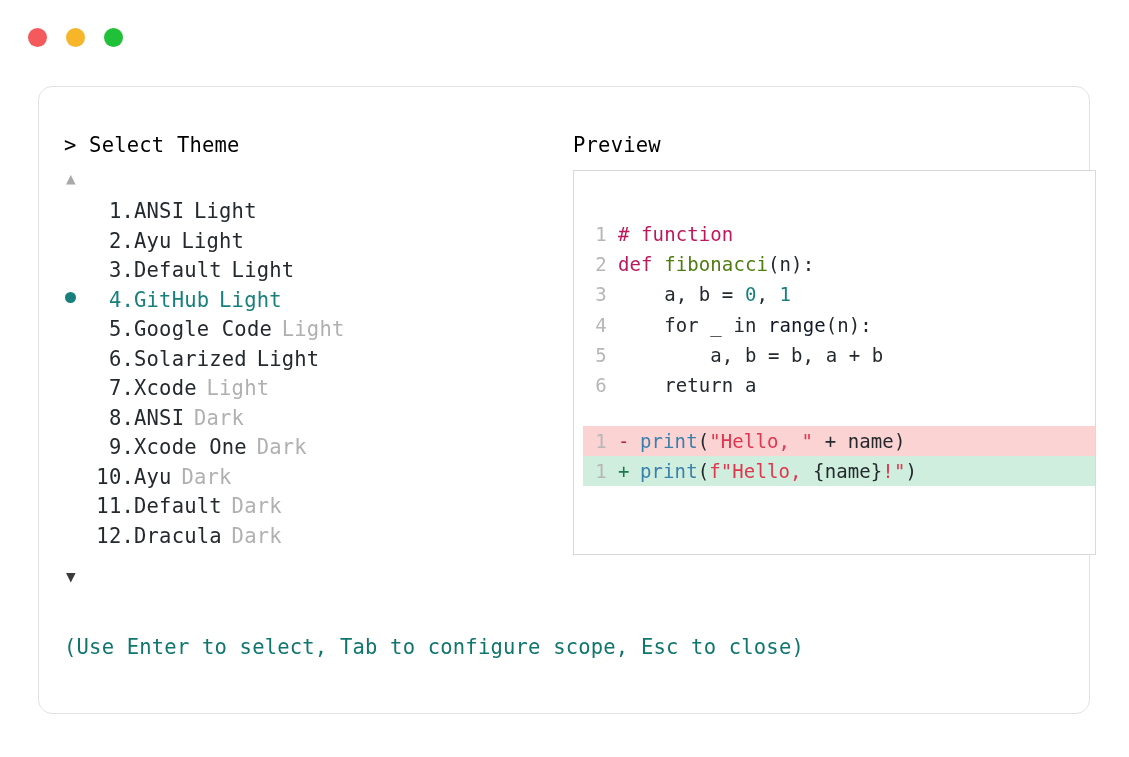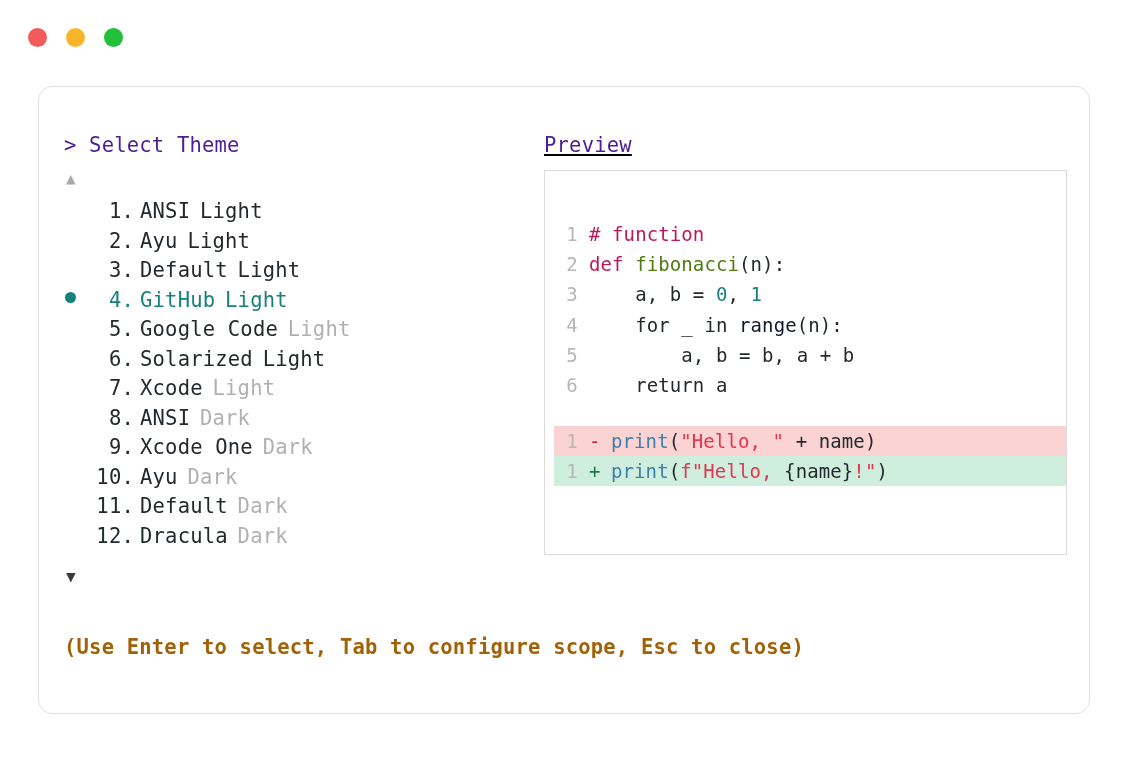--- a/index.html
+++ b/index.html
@@ -55,30 +55,29 @@
 
   
   .col-left {
     position: absolute;
     left: 25px;
     top: 0;
     width: 470px;
   }
   .col-right {
     position: absolute;
-    left: 505px;
+    left: 534px;
     top: 0;
     width: 530px;
-    text-decoration: underline;
   }
 
   .section-head {
     font-size: 20.5px;
     line-height: 28px;
-    color: #4c1d95;
+    color: #000000;
     letter-spacing: 0.2px;
     margin-top: 44px;
     white-space: pre;
   }
 
   
   .arrow {
     font-size: 16px;
     line-height: 20px;
     height: 20px;
@@ -119,21 +118,21 @@
     left: 1px;
   }
   .row-num {
     width: 44px;
     flex: 0 0 44px;
     text-align: right;
     color: #24292e;
     letter-spacing: 0.2px;
   }
   .row-name {
-    margin-left: 6px;
+    margin-left: 0;
     color: #24292e;
     letter-spacing: 0.2px;
   }
   .row-variant {
     margin-left: 9.8px;
     letter-spacing: 0.2px;
   }
   .variant-bright { color: #24292e; }
   .variant-dim    { color: #b0b0b0; }
 
@@ -225,24 +224,23 @@
   .sign-add { color: #19794a; }
   .diff-code { margin-left: 11px; letter-spacing: 0.1px; }
 
   
   .footer-hint {
     position: absolute;
     left: 25px;
     top: 546px;
     font-size: 20.5px;
     line-height: 28px;
-    color: #a16207;
-    letter-spacing: 0.2px;
-    white-space: pre;
-    font-weight: bold;
+    color: #0f766e;
+    letter-spacing: 0.2px;
+    white-space: pre;
   }
 </style>
 </head>
 <body>
 
 <div class="titlebar">
   <span class="dot dot-close"></span>
   <span class="dot dot-min"></span>
   <span class="dot dot-max"></span>
 </div>

